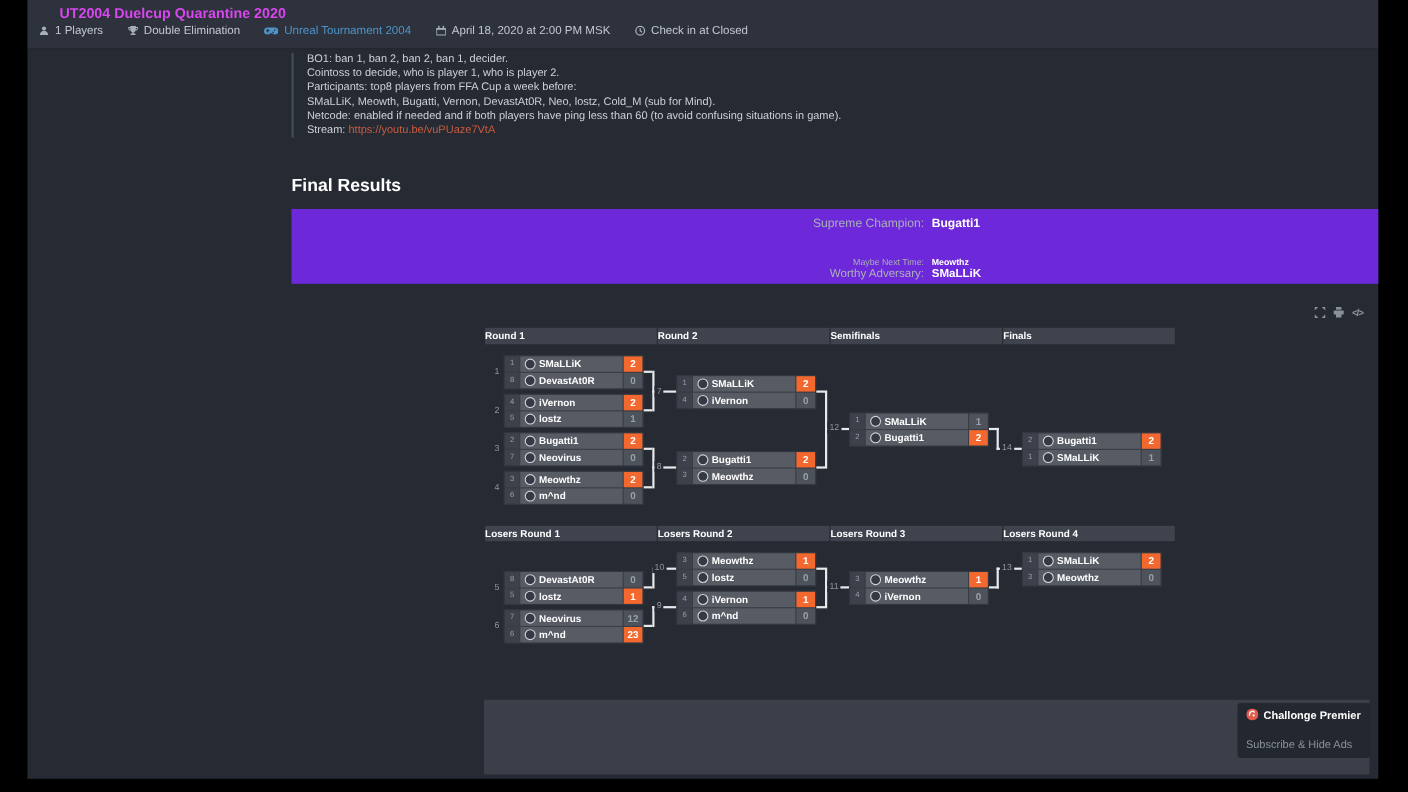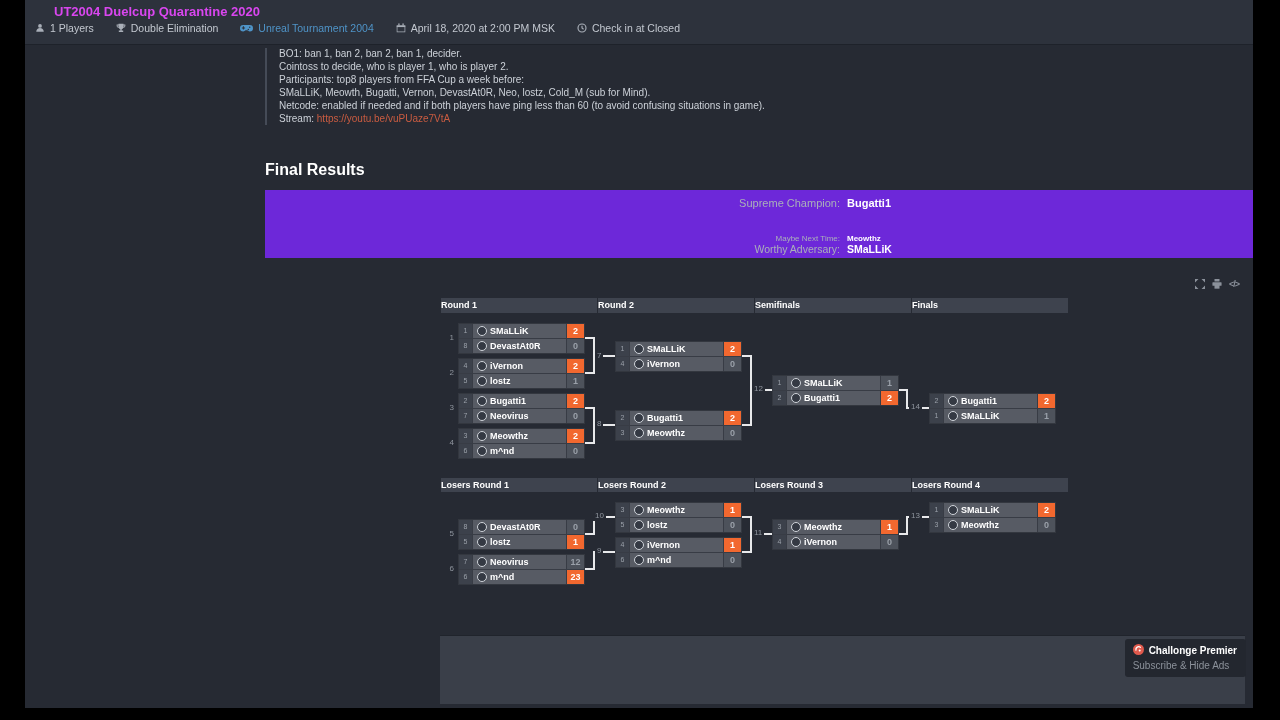--- a/index.html
+++ b/index.html
@@ -55,21 +55,21 @@
   .avatar{width:8px;height:8px;border-radius:50%;border:1px solid #d0d4da;background:#343943;margin:0 3px 0 4px;flex:none;}
   .pname{color:#fff;font-size:9px;font-weight:bold;white-space:nowrap;}
   .score{width:17px;margin-left:1px;background:#4d525b;color:#9aa0a9;font-size:9px;font-weight:bold;
          text-align:center;line-height:14px;flex:none;}
   .score.win{background:#f2682f;color:#fff;}
 
   
   .ad-panel{position:absolute;left:415px;top:635px;width:805px;height:68px;background:#3a3f49;border-top:1px solid #20242c;}
   .ad-badge{position:absolute;right:7px;top:639px;background:#23272f;border-radius:3px;padding:5px 9px 6px 8px;cursor:pointer;}
   .ad-badge-top{display:flex;align-items:center;gap:5px;font-size:10px;font-weight:bold;color:#fff;}
-  .ad-badge-sub{margin-top:3px;font-size:10px;color:#8b919a;}
+  .ad-badge-sub{margin-top:14px;font-size:10px;color:#8b919a;}
 </style>
 </head>
 <body>
 
 <div id="viewport">
 
   <div class="hdr">
     <div class="hdr-title">UT2004 Duelcup Quarantine 2020</div>
     <div class="hdr-meta">
       <span class="meta-item">

